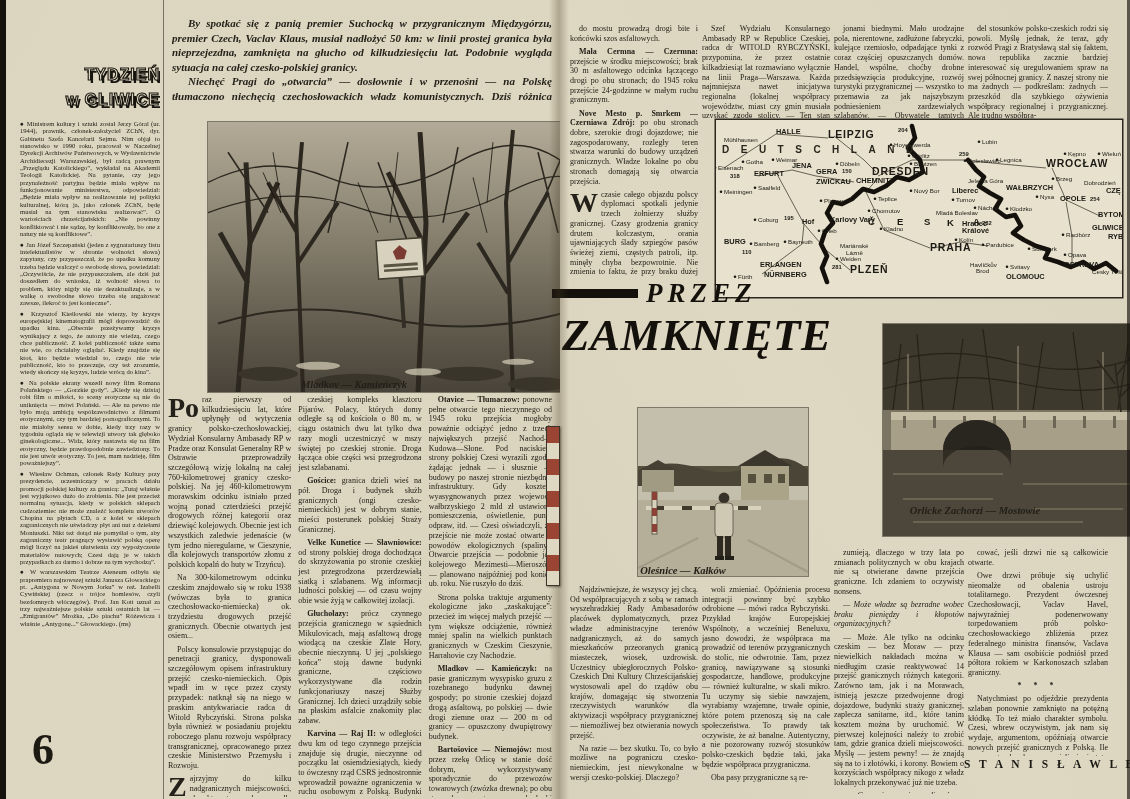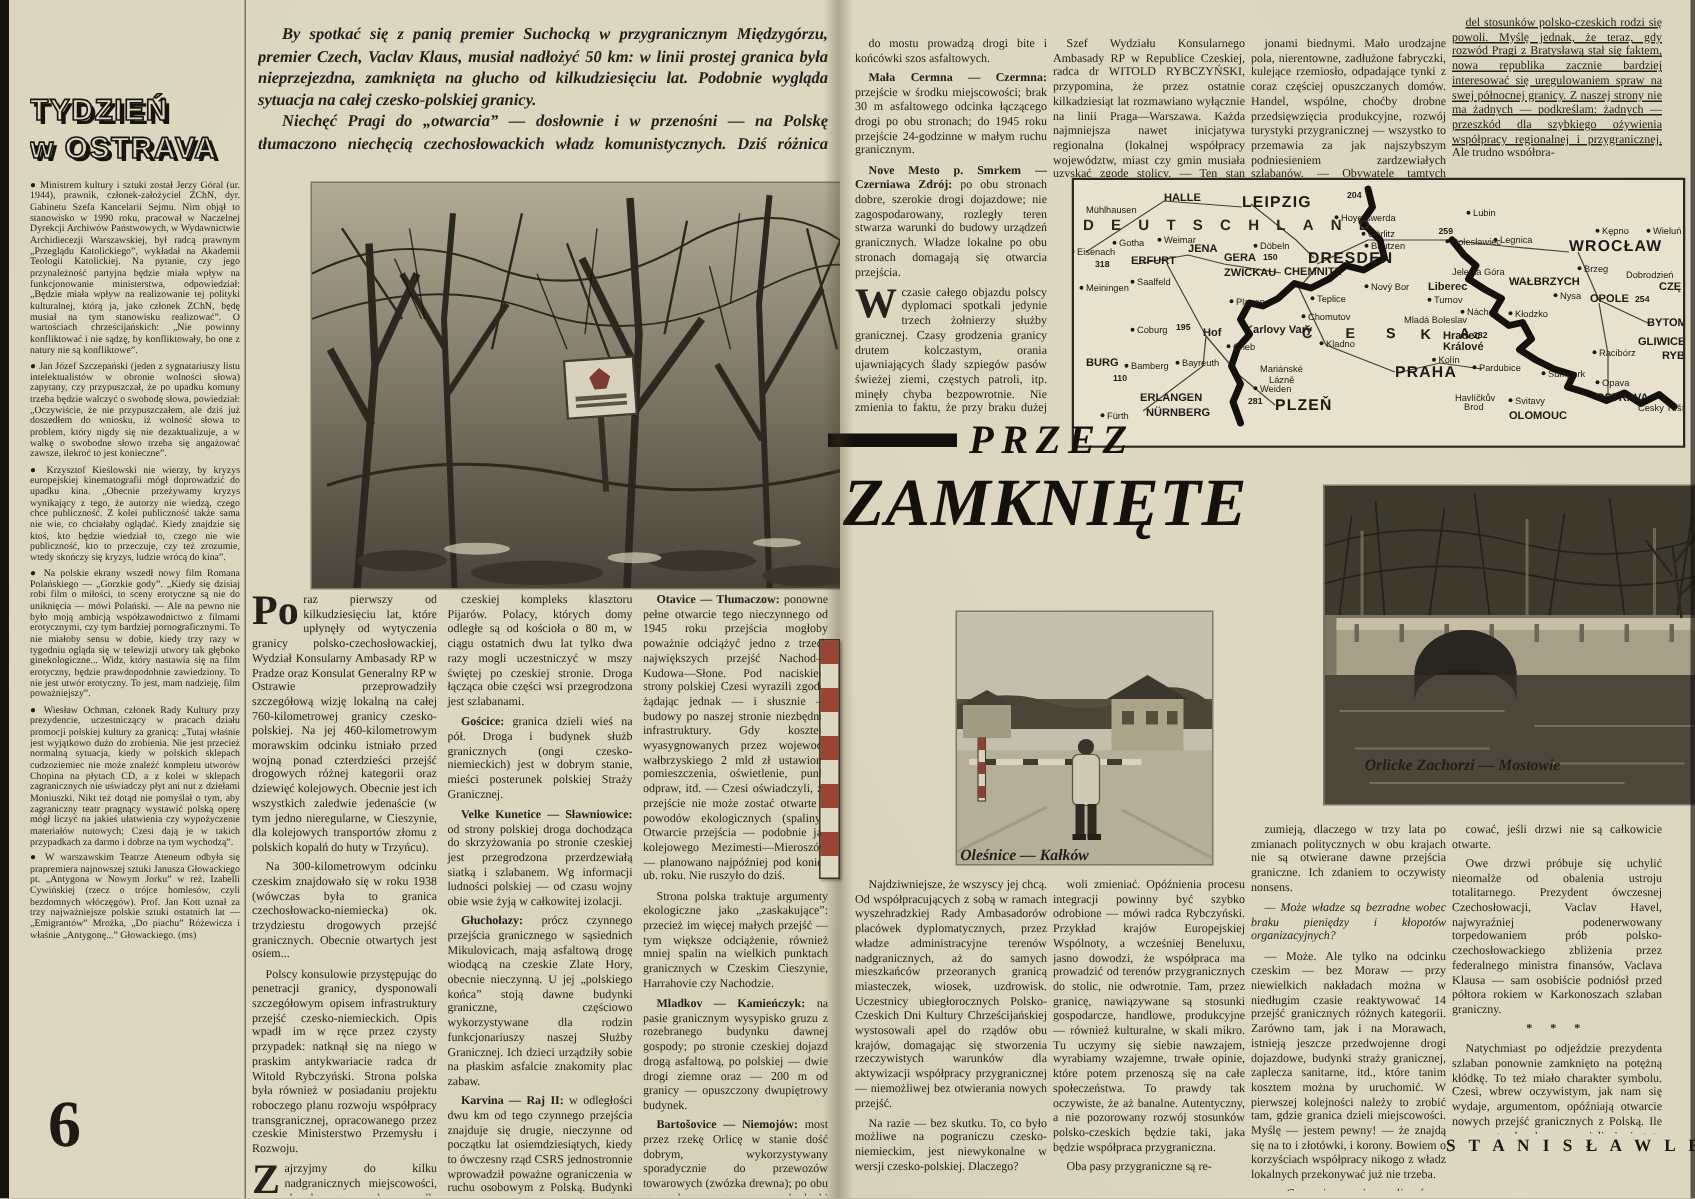--- a/index.html
+++ b/index.html
@@ -10,22 +10,22 @@
   .page-right{left:560px;width:666px;background:linear-gradient(60deg,#d8d1bb,#ded7c1 40%,#dad3bd);}
   .gutter{position:absolute;left:549px;top:0;width:20px;height:799px;pointer-events:none;
           background:linear-gradient(90deg,rgba(70,58,34,0),rgba(70,58,34,.30) 50%,rgba(70,58,34,0));}
   .edge{position:absolute;top:0;height:799px;background:#16130e;}
   .edge-l{left:0;width:6px;}
   .edge-r{right:0;width:3px;opacity:.65;}
 
   
   .vrule{position:absolute;left:163px;top:0;width:1px;height:799px;background:rgba(40,34,22,.55);}
   .kultura{position:absolute;left:20px;top:62px;width:140px;height:650px;overflow:hidden;}
-  .kultura-title{margin:0 0 8px;text-align:left;font-family:"Liberation Sans","DejaVu Sans",sans-serif;
-        font-weight:800;font-size:20px;line-height:25px;letter-spacing:1px;color:#ddd6c0;
+  .kultura-title{margin:0 0 8px;text-align:right;font-family:"Liberation Sans","DejaVu Sans",sans-serif;
+        font-weight:800;font-size:16px;line-height:25px;letter-spacing:1px;color:#ddd6c0;
         -webkit-text-stroke:1.1px #17150f;text-shadow:2.5px 2.5px 0 #17150f;}
   .kultura-text{font-size:6.6px;line-height:7.35px;text-align:justify;height:555px;overflow:hidden;}
   .kultura-text p{margin:0 0 3px;}
   .pagenum{position:absolute;font-weight:bold;color:#1d1a14;}
   .pn-left{left:32px;bottom:24px;font-size:44px;}
   .pn-right{right:18px;bottom:0px;font-size:38px;}
 
   .intro{position:absolute;left:172px;top:16px;width:380px;height:90px;overflow:hidden;
          font-style:italic;font-weight:600;font-size:11px;line-height:14.6px;text-align:justify;}
   .intro p{margin:0;text-indent:16px;}
@@ -44,21 +44,21 @@
   .stars{text-align:center !important;text-indent:0 !important;letter-spacing:5px;font-weight:bold;}
   .border-post{position:absolute;left:546px;top:426px;width:12px;height:158px;z-index:5;
         background:repeating-linear-gradient(180deg,#9a4434 0 16px,#ded7c1 16px 32px);
         border:1px solid #3a342a;box-shadow:1px 1px 2px rgba(40,30,15,.5);}
 
   
   .colr{position:absolute;overflow:hidden;font-size:8px;line-height:9.7px;text-align:justify;}
   .cA{left:10px;top:24px;width:128px;height:252px;}
   .cB{left:142px;top:24px;width:128px;height:94px;}
   .cC{left:274px;top:24px;width:130px;height:94px;}
-  .cD{left:408px;top:10px;width:140px;height:94px;text-decoration:underline;}
+  .cD{left:408px;top:24px;width:140px;height:94px;}
   .cE{left:10px;top:585px;width:128px;height:208px;}
   .cF{left:142px;top:585px;width:128px;height:208px;}
   .cG{left:274px;top:548px;width:130px;height:246px;}
   .cH{left:408px;top:548px;width:140px;height:208px;}
   .author{position:absolute;left:404px;top:758px;width:146px;font-weight:bold;font-size:11.5px;
           letter-spacing:3px;white-space:nowrap;color:#1b1914;}
 
   .mapfig{position:absolute;left:156px;top:120px;width:406px;height:177px;margin:0;
           background:#e7e1cd;box-shadow:0 0 0 1.5px #2c2820;}
   .mapfig svg{display:block;width:100%;height:100%;}
@@ -88,21 +88,21 @@
 </style>
 </head>
 <body>
 
 <div class="scan">
 
   <div class="page page-left">
     <div class="vrule"></div>
 
     <aside class="kultura">
-      <h2 class="kultura-title"><span>TYDZIEŃ</span><br><span>w OSTRAVA</span></h2>
+      <h2 class="kultura-title"><span>TYDZIEŃ</span><br><span>w GLIWICE</span></h2>
       <div class="kultura-text">
           <p>● Ministrem kultury i sztuki został Jerzy Góral (ur. 1944), prawnik, członek-założyciel ZChN, dyr. Gabinetu Szefa Kancelarii Sejmu. Nim objął to stanowisko w 1990 roku, pracował w Naczelnej Dyrekcji Archiwów Państwowych, w Wydawnictwie Archidiecezji Warszawskiej, był radcą prawnym „Przeglądu Katolickiego”, wykładał na Akademii Teologii Katolickiej. Na pytanie, czy jego przynależność partyjna będzie miała wpływ na funkcjonowanie ministerstwa, odpowiedział: „Będzie miała wpływ na realizowanie tej polityki kulturalnej, którą ja, jako członek ZChN, będę musiał na tym stanowisku realizować”. O wartościach chrześcijańskich: „Nie powinny konfliktować i nie sądzę, by konfliktowały, bo one z natury nie są konfliktowe”.</p>
           <p>● Jan Józef Szczepański (jeden z sygnatariuszy listu intelektualistów w obronie wolności słowa) zapytany, czy przypuszczał, że po upadku komuny trzeba będzie walczyć o swobodę słowa, powiedział: „Oczywiście, że nie przypuszczałem, ale dziś już doszedłem do wniosku, iż wolność słowa to problem, który nigdy się nie dezaktualizuje, a w walkę o swobodne słowo trzeba się angażować zawsze, ilekroć to jest konieczne”.</p>
           <p>● Krzysztof Kieślowski nie wierzy, by kryzys europejskiej kinematografii mógł doprowadzić do upadku kina. „Obecnie przeżywamy kryzys wynikający z tego, że autorzy nie wiedzą, czego chce publiczność. Z kolei publiczność także sama nie wie, co chciałaby oglądać. Kiedy znajdzie się ktoś, kto będzie wiedział to, czego nie wie publiczność, kto to przeczuje, czy też zrozumie, wtedy skończy się kryzys, ludzie wrócą do kina”.</p>
           <p>● Na polskie ekrany wszedł nowy film Romana Polańskiego — „Gorzkie gody”. „Kiedy się dzisiaj robi film o miłości, to sceny erotyczne są nie do uniknięcia — mówi Polański. — Ale na pewno nie było moją ambicją współzawodnictwo z filmami erotycznymi, czy tym bardziej pornograficznymi. To nie miałoby sensu w dobie, kiedy trzy razy w tygodniu ogląda się w telewizji utwory tak głęboko ginekologiczne... Widz, który nastawia się na film erotyczny, będzie prawdopodobnie zawiedziony. To nie jest utwór erotyczny. To jest, mam nadzieję, film poważniejszy”.</p>
           <p>● Wiesław Ochman, członek Rady Kultury przy prezydencie, uczestniczący w pracach działu promocji polskiej kultury za granicą: „Tutaj właśnie jest wyjątkowo dużo do zrobienia. Nie jest przecież normalną sytuacja, kiedy w polskich sklepach cudzoziemiec nie może znaleźć kompletu utworów Chopina na płytach CD, a z kolei w sklepach zagranicznych nie uświadczy płyt ani nut z dziełami Moniuszki. Nikt też dotąd nie pomyślał o tym, aby zagraniczny teatr pragnący wystawić polską operę mógł liczyć na jakieś ułatwienia czy wypożyczenie materiałów nutowych; Czesi dają je w takich przypadkach za darmo i dobrze na tym wychodzą”.</p>
           <p>● W warszawskim Teatrze Ateneum odbyła się prapremiera najnowszej sztuki Janusza Głowackiego pt. „Antygona w Nowym Jorku” w reż. Izabelli Cywińskiej (rzecz o trójce homlesów, czyli bezdomnych włóczęgów). Prof. Jan Kott uznał za trzy najważniejsze polskie sztuki ostatnich lat — „Emigrantów” Mrożka, „Do piachu” Różewicza i właśnie „Antygonę...” Głowackiego. (ms)</p>
         </div>
     </aside>
     <div class="pagenum pn-left">6</div>
@@ -149,20 +149,21 @@
           <ellipse cx="260" cy="250" rx="36" ry="7"></ellipse>
             <ellipse cx="330" cy="260" rx="30" ry="7"></ellipse>
         </g>
         <g fill="#cfc8b2" opacity=".75">
           <ellipse cx="110" cy="242" rx="22" ry="4"></ellipse>
             <ellipse cx="215" cy="248" rx="18" ry="3.6"></ellipse>
             <ellipse cx="310" cy="238" rx="16" ry="3"></ellipse>
         </g>
       </svg>
     </figure>
+    <div class="caption cap-forest">Mladkov — Kamieńczyk</div>
 
     <div class="cols3">
       <div class="col">
           <p class="dc"><span class="dropcap">Po</span>raz pierwszy od kilkudziesięciu lat, które upłynęły od wytyczenia granicy polsko-czechosłowackiej, Wydział Konsularny Ambasady RP w Pradze oraz Konsulat Generalny RP w Ostrawie przeprowadziły szczegółową wizję lokalną na całej 760-kilometrowej granicy czesko-polskiej. Na jej 460-kilometrowym morawskim odcinku istniało przed wojną ponad czterdzieści przejść drogowych różnej kategorii oraz dziewięć kolejowych. Obecnie jest ich wszystkich zaledwie jedenaście (w tym jedno nieregularne, w Cieszynie, dla kolejowych transportów złomu z polskich kopalń do huty w Trzyńcu).</p>
           <p>Na 300-kilometrowym odcinku czeskim znajdowało się w roku 1938 (wówczas była to granica czechosłowacko-niemiecka) ok. trzydziestu drogowych przejść granicznych. Obecnie otwartych jest osiem...</p>
           <p>Polscy konsulowie przystępując do penetracji granicy, dysponowali szczegółowym opisem infrastruktury przejść czesko-niemieckich. Opis wpadł im w ręce przez czysty przypadek: natknął się na niego w praskim antykwariacie radca dr Witold Rybczyński. Strona polska była również w posiadaniu projektu roboczego planu rozwoju współpracy transgranicznej, opracowanego przez czeskie Ministerstwo Przemysłu i Rozwoju.</p>
           <p class="dc"><span class="dropcap">Z</span>ajrzyjmy do kilku nadgranicznych miejscowości, charakterystycznych dla sytuacji na całym polsko-czeskim pograniczu.</p>
         </div>
       <div class="col">
           <p>czeskiej kompleks klasztoru Pijarów. Polacy, których domy odległe są od kościoła o 80 m, w ciągu ostatnich dwu lat tylko dwa razy mogli uczestniczyć w mszy świętej po czeskiej stronie. Droga łącząca obie części wsi przegrodzona jest szlabanami.</p>

